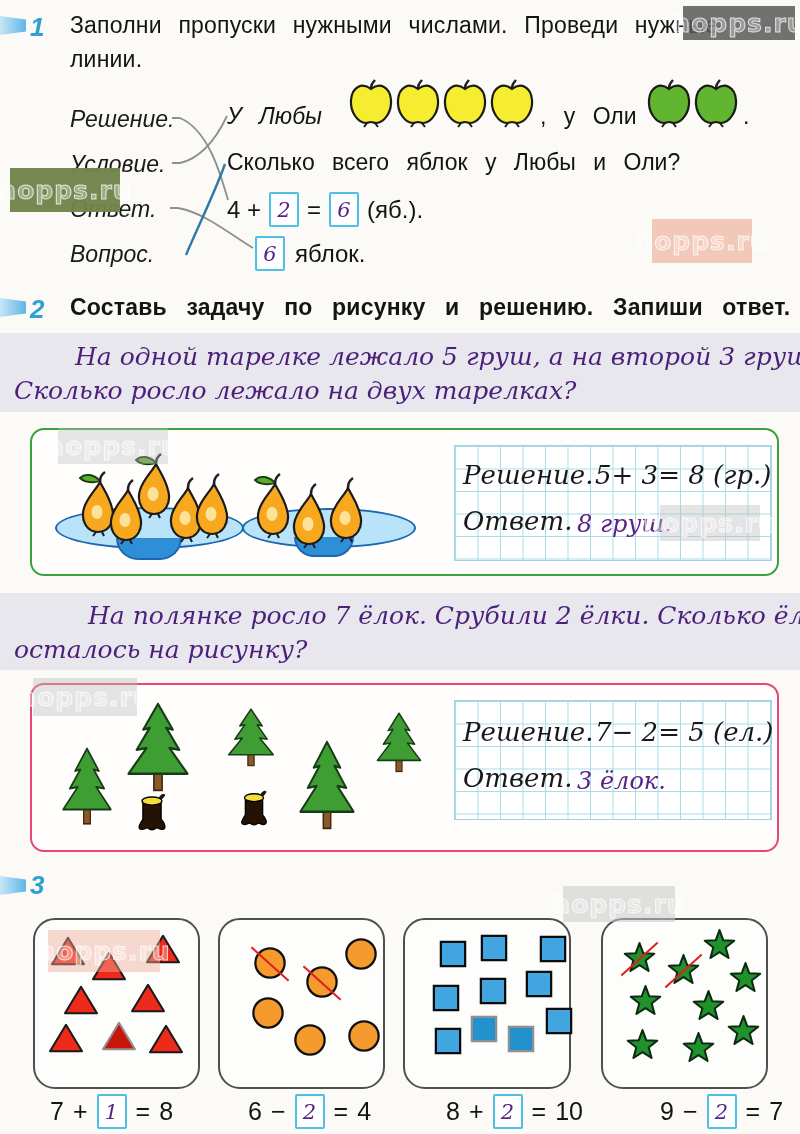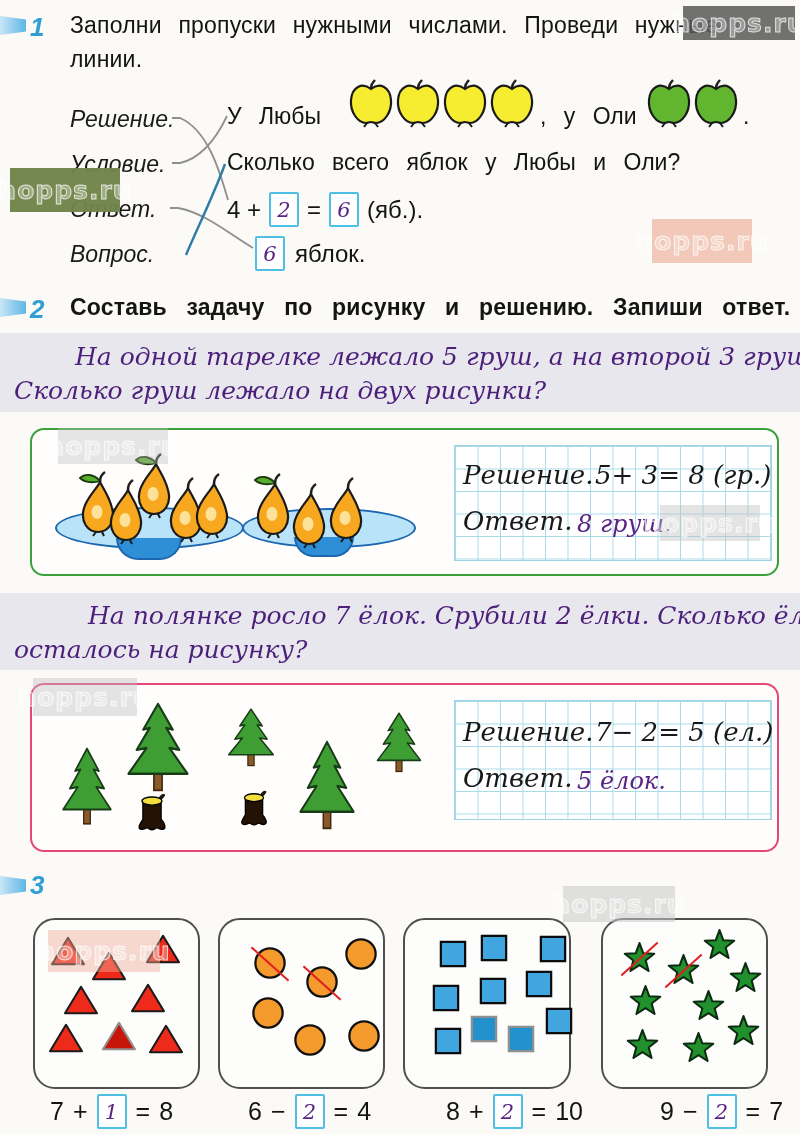--- a/index.html
+++ b/index.html
@@ -53,21 +53,21 @@
   <div class="abs lbl" style="left:70px;top:196px;">Ответ.</div>
   <div class="abs lbl" style="left:70px;top:241px;">Вопрос.</div>
 
   <svg class="abs" style="left:0;top:0;z-index:5;" width="800" height="300" viewBox="0 0 800 300">
     <path d="M172,118 h8 C208,130 220,172 228,200" fill="none" stroke="#8f8f8f" stroke-width="1.8"></path>
     <path d="M172,163 h8 C202,158 217,137 227,116" fill="none" stroke="#8f8f8f" stroke-width="1.8"></path>
     <path d="M170,208 h8 C206,213 232,236 253,248" fill="none" stroke="#8f8f8f" stroke-width="1.8"></path>
     <path d="M186,255 C197,229 215,192 225,164" fill="none" stroke="#2e7ca6" stroke-width="2.4"></path>
   </svg>
 
-  <div class="abs ptext" style="left:227px;top:103px;">У Любы</div>
+  <div class="abs ptext" style="left:227px;top:103px;font-style:italic;">У Любы</div>
   <div class="abs" style="left:348px;top:79px;display:flex;gap:1px;" id="apples-yellow">
       <svg width="46" height="50" viewBox="0 0 46 50">
         <path d="M23,9 C23,5 25,3 27,1" fill="none" stroke="#222" stroke-width="2.4"></path>
         <path d="M23,10 C14,3 4,8 3,21 C2,33 10,44 18,44 C20,44 21,43 23,43 C25,43 26,44 28,44 C36,44 44,33 43,21 C42,8 32,3 23,10 Z" fill="#f6ec30" stroke="#1a1a1a" stroke-width="2.2"></path>
         <path d="M19,44 l-3,4 M27,44 l3,4" stroke="#1a1a1a" stroke-width="2"></path>
       </svg>
       <svg width="46" height="50" viewBox="0 0 46 50">
         <path d="M23,9 C23,5 25,3 27,1" fill="none" stroke="#222" stroke-width="2.4"></path>
         <path d="M23,10 C14,3 4,8 3,21 C2,33 10,44 18,44 C20,44 21,43 23,43 C25,43 26,44 28,44 C36,44 44,33 43,21 C42,8 32,3 23,10 Z" fill="#f6ec30" stroke="#1a1a1a" stroke-width="2.2"></path>
         <path d="M19,44 l-3,4 M27,44 l3,4" stroke="#1a1a1a" stroke-width="2"></path>
@@ -112,21 +112,21 @@
     <span class="ansbox">6</span>
     <span class="eqtext">яблок.</span>
   </div>
 
   <div class="abs wedge" style="left:0;top:298px;"></div>
   <div class="abs tasknum" style="left:30px;top:294px;">2</div>
   <div class="abs title" style="left:70px;top:294px;word-spacing:13px;font-weight:bold;">Составь задачу по рисунку и решению. Запиши ответ.</div>
 
   <div class="abs stripe" style="top:333px;height:79px;">
     <div class="abs hw" style="left:75px;top:9px;">На одной тарелке лежало 5 груш, а на второй 3 груши.</div>
-    <div class="abs hw" style="left:14px;top:43px;">Сколько груш лежало на двух рисунки?</div>
+    <div class="abs hw" style="left:14px;top:43px;">Сколько росло лежало на двух тарелках?</div>
   </div>
 
   <div class="abs frame" style="left:30px;top:428px;width:745px;height:144px;border:2.5px solid #3aa23c;">
     <div class="plate-rim" style="left:23px;top:77px;width:185px;height:38px;"></div>
     <div class="plate-foot" style="left:84px;top:108px;width:62px;height:20px;"></div>
     <div class="plate-rim" style="left:210px;top:78px;width:170px;height:36px;"></div>
     <div class="plate-foot" style="left:262px;top:107px;width:56px;height:18px;"></div>
     <div id="pears-layer">
         <div class="shape" style="left: 42px; top: 40px;">
           <svg width="46" height="70" viewBox="0 0 46 70">
@@ -253,21 +253,21 @@
             <path d="M30,7 C31,3 34,2 36,3 C35,6 33,8 30,9 Z" fill="#241204" stroke="#000"></path>
             <path d="M12,10 L12,30 C8,36 6,40 10,41 C14,42 16,38 18,40 C20,42 24,42 26,40 C28,38 30,42 34,41 C38,40 36,34 32,30 L32,10 Z" fill="#241204" stroke="#000" stroke-width="1.5"></path>
             <ellipse cx="22" cy="10" rx="11" ry="4.5" fill="#f2df3c" stroke="#000" stroke-width="1.5"></ellipse>
           </svg>
         </div>
       </div>
     <div class="grid abs" style="left:422px;top:15px;width:316px;height:118px;">
       <div class="abs cursive" style="left:8px;top:16px;">Решение.</div>
       <div class="abs cursive" style="left:140px;top:16px;">7− 2= 5 (ел.)</div>
       <div class="abs cursive" style="left:8px;top:62px;">Ответ.</div>
-      <div class="abs cursive purple" style="left:122px;top:66px;">5 ёлок.</div>
+      <div class="abs cursive purple" style="left:122px;top:66px;">3 ёлок.</div>
     </div>
   </div>
 
   <div class="abs wedge" style="left:0;top:876px;"></div>
   <div class="abs tasknum" style="left:30px;top:870px;">3</div>
 
   <div class="abs shapebox" style="left:33px;top:918px;width:163px;height:167px;" id="shape-box-0">
       <div class="shape" style="left: 14px; top: 15px;">
         <svg width="38" height="32" viewBox="0 0 40 34">
           <polygon points="20,3 37,31 3,31" fill="#ee2b1a" stroke="#1a1a1a" stroke-width="2.2" stroke-linejoin="round"></polygon>

